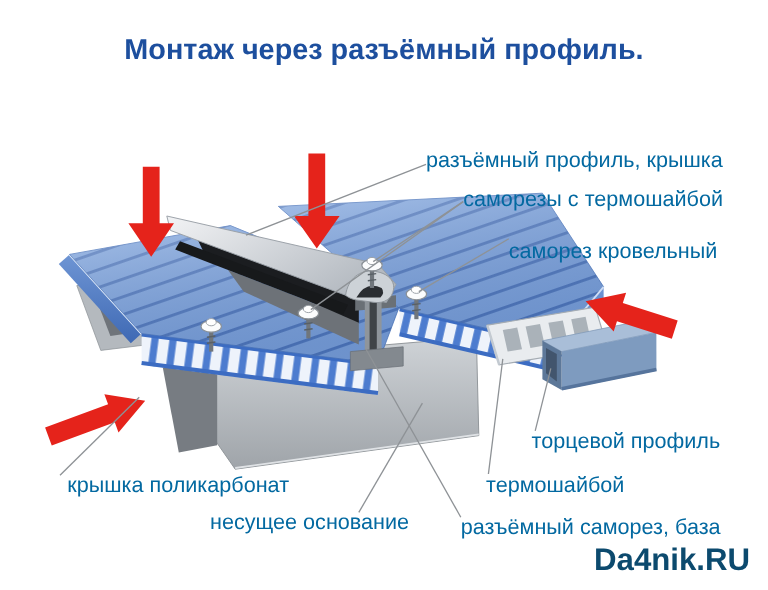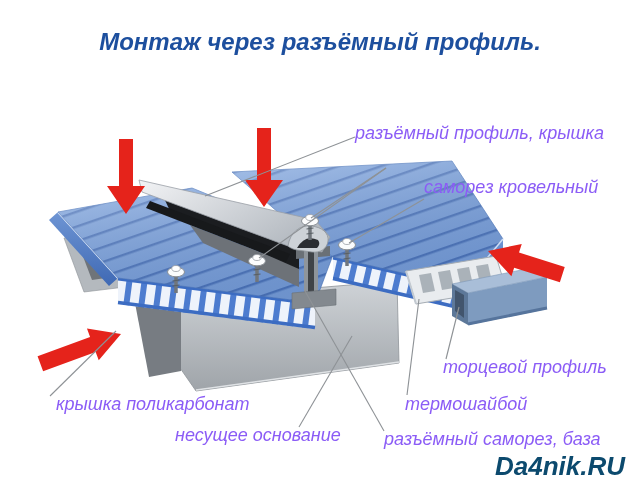--- a/index.html
+++ b/index.html
@@ -1,25 +1,25 @@
 <!DOCTYPE html>
 <html><head>
 <meta charset="utf-8">
 <style>
   html,body { margin:0; padding:0; background:#fff; }
   .stage {
     position:relative; width:640px; height:492px; background:#ffffff;
-    font-family:"Liberation Sans", sans-serif; overflow:hidden;font-style:italic;
+    font-family:"Liberation Sans", sans-serif; overflow:hidden;
   }
   .title {
     position:absolute; left:0; top:28px; width:640px; text-align:center;
     font-weight:bold; font-size:24px; line-height:27px; color:#1d4f9e;
   }
   .lbl {
-    position:absolute; font-size:18px; line-height:21px; color:#8b5cf6; white-space:nowrap;
+    position:absolute; font-size:18px; line-height:21px; color:#0369a1; white-space:nowrap;
   }
   .wm {
     position:absolute; left:495px; top:451px; font-size:26px; font-weight:bold; color:#0c4a6e;
   }
   svg.illu { position:absolute; left:0; top:0; }
 </style>
 </head>
 <body>
 
 <div class="stage">
@@ -174,21 +174,22 @@
       <line x1="446" y1="359" x2="459" y2="307"></line>
       <line x1="384" y1="431" x2="305" y2="291"></line>
     </g>
   </svg>
 
   <div class="title">
     <div>Монтаж через разъёмный профиль.</div>
   </div>
 
   <div class="lbl" style="left:355px; top:123px;">разъёмный профиль, крышка</div>
-  <div class="lbl" style="left:424px; top:177px;">саморез кровельный</div>
+  <div class="lbl" style="left:386px; top:156px;">саморезы с термошайбой</div>
+  <div class="lbl" style="left:424px; top:199px;">саморез кровельный</div>
   <div class="lbl" style="left:443px; top:357px;">торцевой профиль</div>
   <div class="lbl" style="left:56px; top:394px;">крышка поликарбонат</div>
   <div class="lbl" style="left:405px; top:394px;">термошайбой</div>
   <div class="lbl" style="left:175px; top:425px;">несущее основание</div>
   <div class="lbl" style="left:384px; top:429px;">разъёмный саморез, база</div>
 
   <div class="wm">Da4nik.RU</div>
 
 </div>
 

